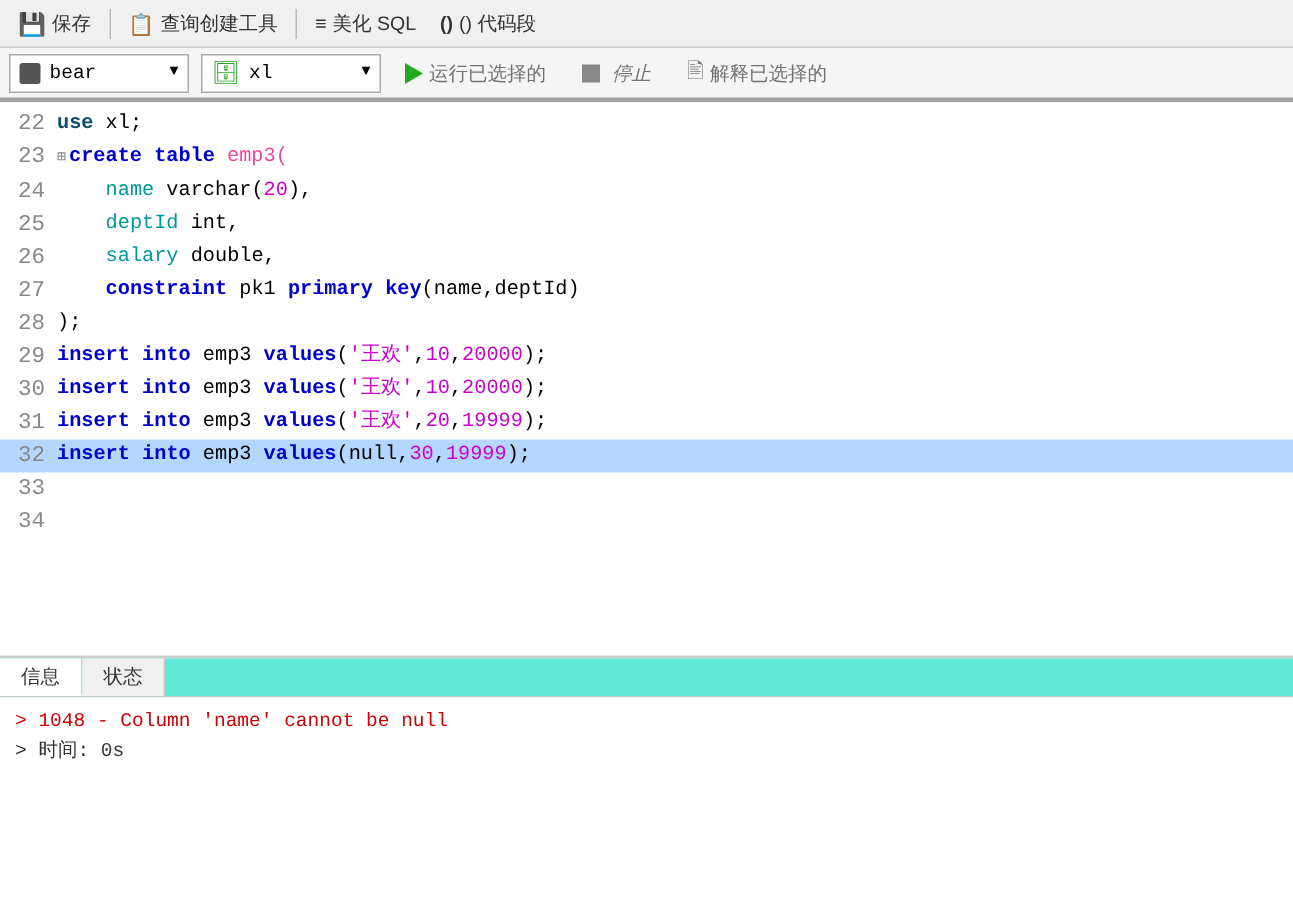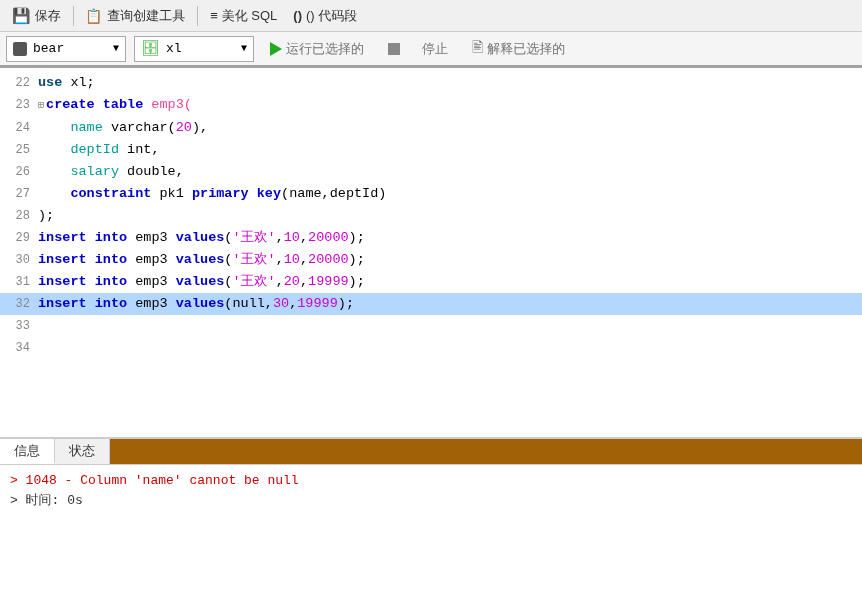--- a/index.html
+++ b/index.html
@@ -105,21 +105,21 @@
       display: flex;
       align-items: flex-start;
       white-space: pre;
     }
     .line-num {
       color: #888;
       text-align: right;
       min-width: 38px;
       padding-right: 8px;
       user-select: none;
-      font-size: 12px;
+      font-size: 15px;
     }
     .line-content {
       flex: 1;
       color: #000;
     }
     .line-selected {
       background: #b3d7ff;
     }
 
     
@@ -132,21 +132,21 @@
 
     
     #bottom-panel {
       height: 162px;
       border-top: 1px solid #ccc;
       display: flex;
       flex-direction: column;
     }
     #bottom-tabs {
       display: flex;
-      background: #a16207;
+      background: #5eead4;
       border-bottom: 1px solid #ccc;
       height: 26px;
     }
     .bottom-tab {
       padding: 3px 14px;
       cursor: pointer;
       font-size: 13px;
       border-right: 1px solid #ccc;
       background: #f0f0f0;
       color: #333;
@@ -201,21 +201,21 @@
     <span style="color:#22aa22;font-size:15px;margin-right:2px;">🗄</span>
     <span style="flex:1;">xl</span>
     <span style="font-size:10px;">▼</span>
   </div>
   <button class="run-btn">
     <span class="play-icon"></span>
     <span>运行已选择的</span>
   </button>
   <button class="run-btn">
     <span class="stop-icon"></span>
-    <span style="margin-left:18px;">停止</span>
+    <span style="margin-left:4px;font-style:italic;">停止</span>
   </button>
   <button class="run-btn">
     <span style="font-size:14px;">🖹</span>
     <span>解释已选择的</span>
   </button>
 </div>
 
 <div id="editor">
 <div class="code-line"><span class="line-num">22</span><span class="line-content"><span style="color: #0c4a6e; font-weight: bold;">use</span><span style="color: rgb(0, 0, 0);"> xl;</span></span></div>
     <div class="code-line"><span class="line-num">23</span><span class="line-content"><span class="expand-icon">⊞</span><span style="color: rgb(0, 0, 204); font-weight: bold;">create</span><span style="color: rgb(0, 0, 0);"> </span><span style="color: rgb(0, 0, 204); font-weight: bold;">table</span><span style="color: #ec4899;"> emp3(</span></span></div>

